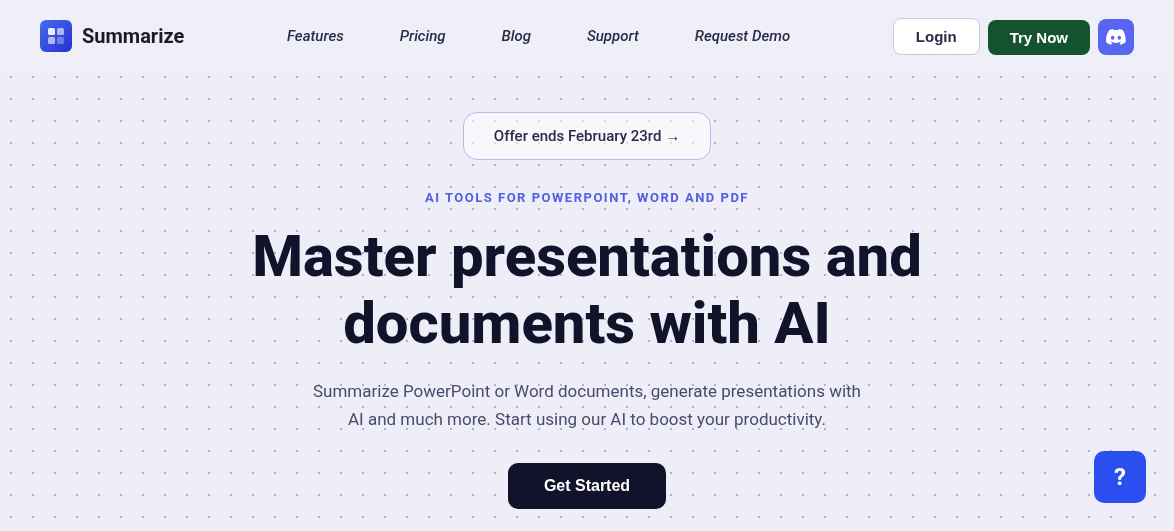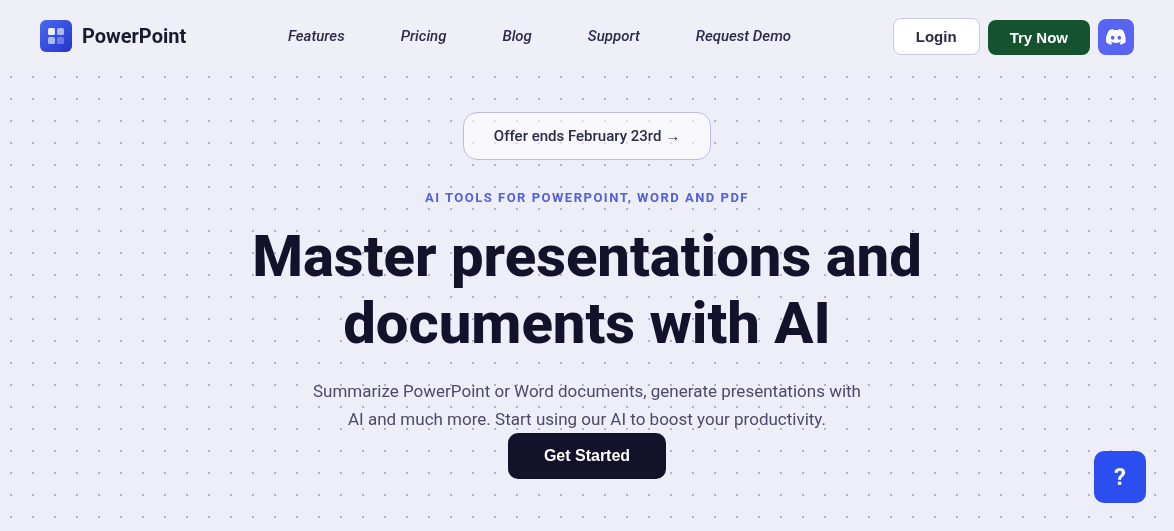--- a/index.html
+++ b/index.html
@@ -156,20 +156,21 @@
       margin-bottom: 22px;
     }
 
     
     .hero-description {
       font-size: 17px;
       color: #4a4a6a;
       text-align: center;
       max-width: 560px;
       line-height: 1.6;
+      margin-bottom: 30px;
     }
 
     
     .btn-cta {
       padding: 14px 36px;
       background: #12122a;
       color: white;
       border: none;
       border-radius: 10px;
       font-size: 16px;
@@ -214,21 +215,21 @@
   <nav class="navbar">
     <div class="navbar-left">
       <div class="logo-square">
         <svg width="20" height="20" viewBox="0 0 20 20" fill="none">
           <rect x="2" y="2" width="7" height="7" rx="1.5" fill="white" opacity="0.9"></rect>
           <rect x="11" y="2" width="7" height="7" rx="1.5" fill="white" opacity="0.6"></rect>
           <rect x="2" y="11" width="7" height="7" rx="1.5" fill="white" opacity="0.6"></rect>
           <rect x="11" y="11" width="7" height="7" rx="1.5" fill="white" opacity="0.3"></rect>
         </svg>
       </div>
-      <span class="logo-text">PowerPoint</span>
+      <span class="logo-text">Summarize</span>
     </div>
 
     <div class="navbar-center">
       <a class="nav-link">Features</a>
       <a class="nav-link">Pricing</a>
       <a class="nav-link">Blog</a>
       <a class="nav-link">Support</a>
       <a class="nav-link">Request Demo</a>
     </div>
 

